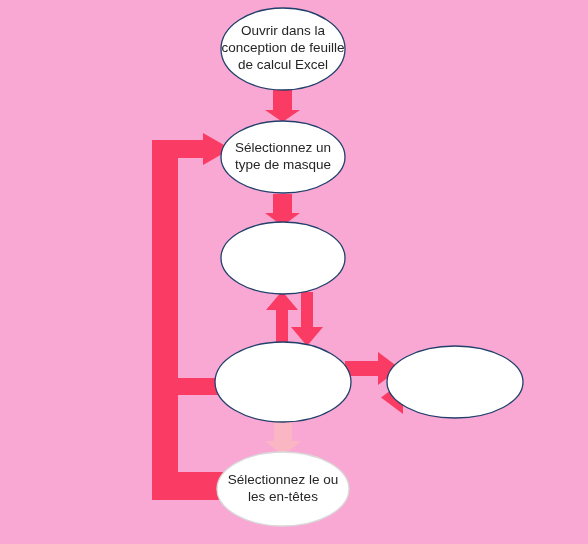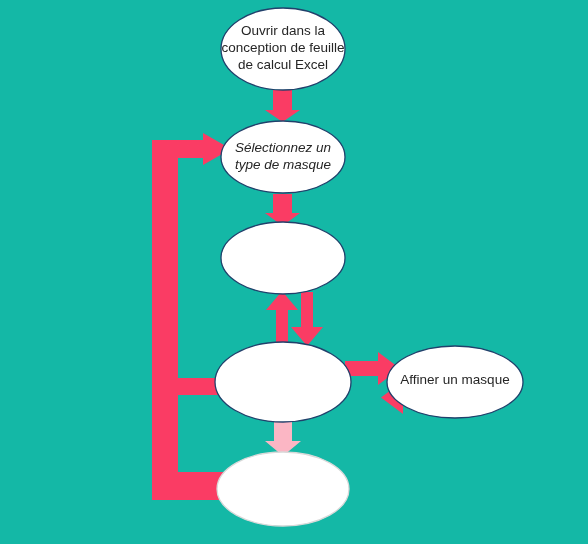--- a/index.html
+++ b/index.html
@@ -7,21 +7,21 @@
     padding: 0;
     background: #ffffff;
   }
   body {
     font-family: "Liberation Sans", sans-serif;
   }
   #canvas {
     position: relative;
     width: 588px;
     height: 544px;
-    background: #14b8a6;
+    background: #f9a8d4;
     overflow: hidden;
   }
   #flow-svg {
     position: absolute;
     left: 0;
     top: 0;
     width: 588px;
     height: 544px;
   }
   .node-label {
@@ -100,21 +100,22 @@
 
     <ellipse cx="455" cy="382" rx="68" ry="36" fill="#FFFFFF" stroke="#21406B" stroke-width="1.3"></ellipse>
 
     <ellipse cx="283" cy="489" rx="66" ry="37" fill="#FFFFFF" stroke="#D9D9D9" stroke-width="1.3"></ellipse>
   </svg>
 
   <div class="node-label" style="left:193px; top:22px; width:180px;">Ouvrir dans la
 conception de feuille
 de calcul Excel</div>
 
-  <div class="node-label" style="left:203px; top:139px; width:160px;font-style:italic;">Sélectionnez un
+  <div class="node-label" style="left:203px; top:139px; width:160px;">Sélectionnez un
 type de masque</div>
 
 
 
-  <div class="node-label" style="left:375px; top:371px; width:160px;">Affiner un masque</div>
 
+  <div class="node-label" style="left:203px; top:471px; width:160px;">Sélectionnez le ou
+les en-têtes</div>
 
 </div>
 
 </body></html>

